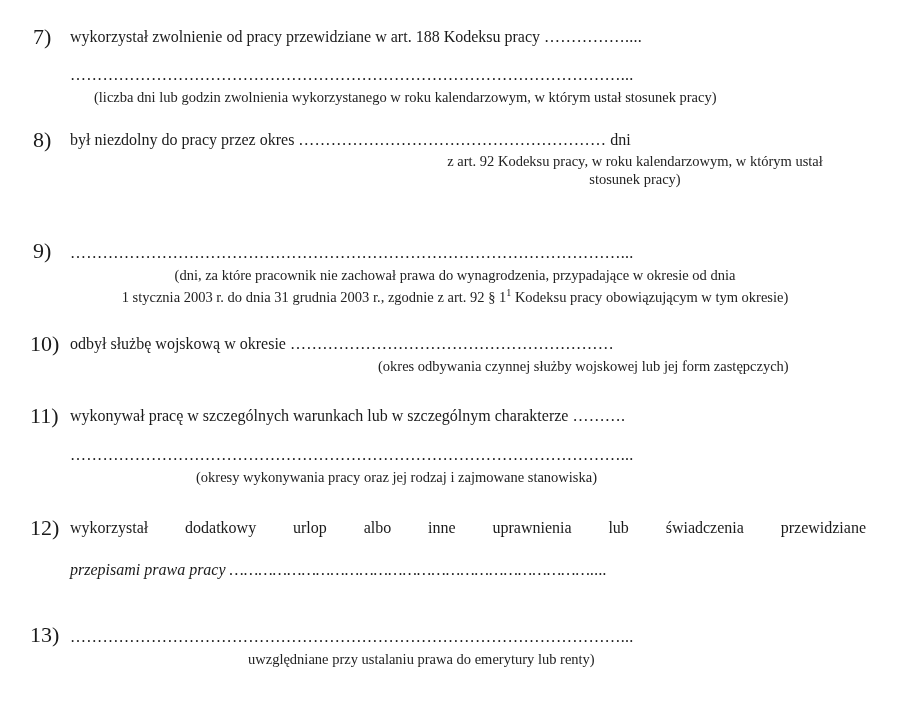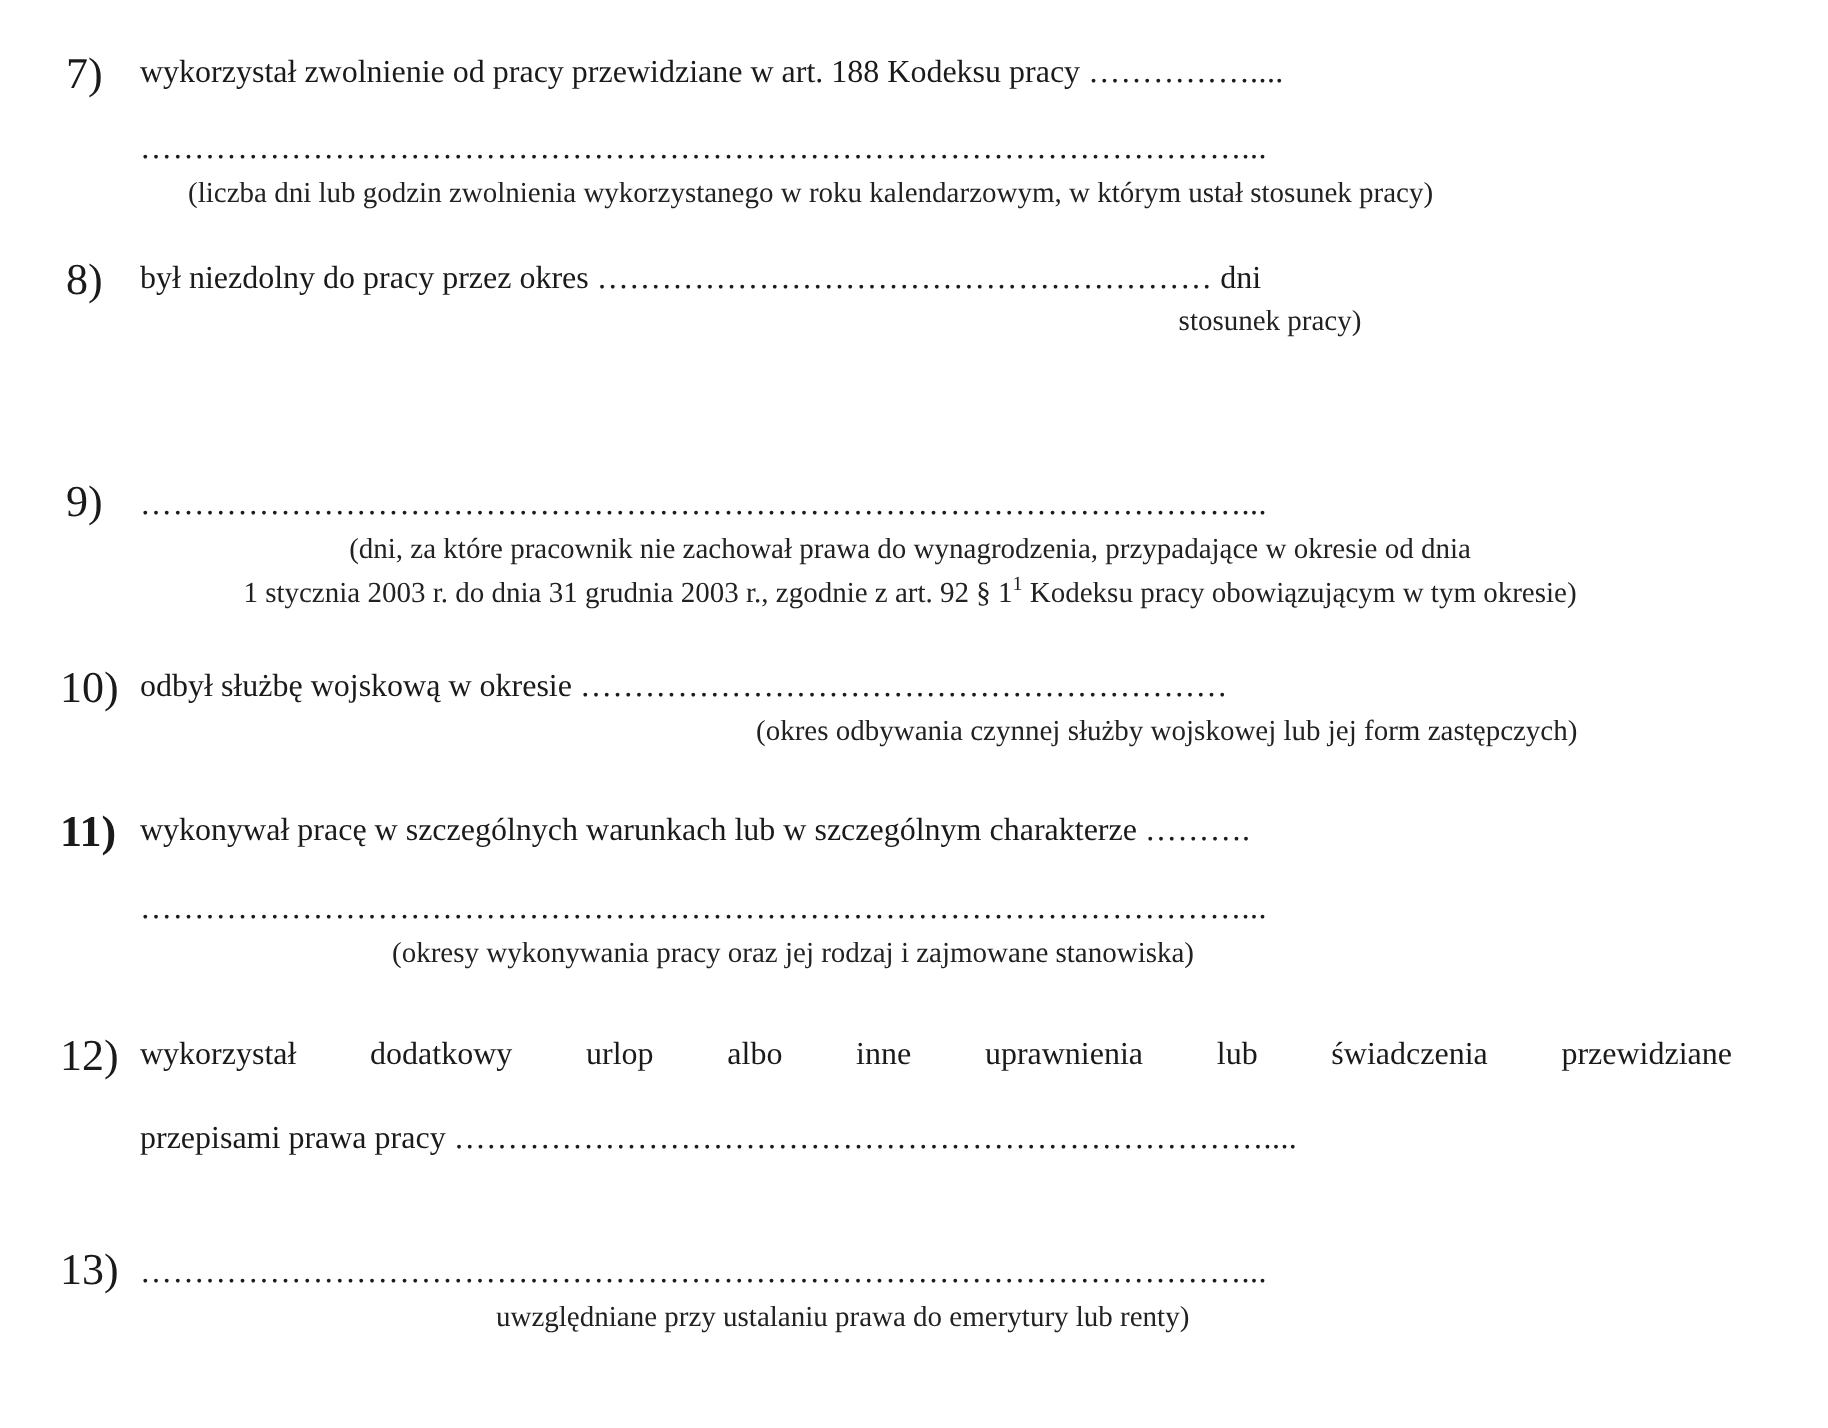--- a/index.html
+++ b/index.html
@@ -27,20 +27,21 @@
 </div>
 
 <div>
   <span class="num" style="left:33px;top:127px;">8)</span>
   <div class="abs main" style="left:70px;top:127px;">
     <span>był niezdolny do pracy przez okres</span>
     <span class="dots">…………………………………………………</span>
     <span>dni</span>
   </div>
   <div class="abs note c" style="left:406px;top:152px;width:458px;">
+    <div>z art. 92 Kodeksu pracy, w roku kalendarzowym, w którym ustał</div>
     <div>stosunek pracy)</div>
   </div>
 </div>
 
 <div>
   <span class="num" style="left:33px;top:238px;">9)</span>
   <div class="abs main dots" style="left:70px;top:240px;width:796px;overflow:hidden;">…………………………………………………………………………………………...</div>
   <div class="abs note c" style="left:40px;top:266px;width:830px;">
     <div>(dni, za które pracownik nie zachował prawa do wynagrodzenia, przypadające w okresie od dnia</div>
     <div><span>1 stycznia 2003 r. do dnia 31 grudnia 2003 r., zgodnie z art. 92 § 1</span><sup>1</sup><span> Kodeksu pracy obowiązującym w tym okresie)</span></div>
@@ -50,33 +51,33 @@
 <div>
   <span class="num" style="left:30px;top:331px;">10)</span>
   <div class="abs main" style="left:70px;top:331px;">
     <span>odbył służbę wojskową w okresie</span>
     <span class="dots">……………………………………………………</span>
   </div>
   <div class="abs note" style="left:378px;top:357px;">(okres odbywania czynnej służby wojskowej lub jej form zastępczych)</div>
 </div>
 
 <div>
-  <span class="num" style="left:30px;top:403px;font-weight:bold;">11)</span>
+  <span class="num" style="left:30px;top:403px;">11)</span>
   <div class="abs main" style="left:70px;top:403px;">
     <span>wykonywał pracę w szczególnych warunkach lub w szczególnym charakterze</span>
     <span class="dots">……….</span>
   </div>
   <div class="abs main dots" style="left:70px;top:442px;width:796px;overflow:hidden;">…………………………………………………………………………………………...</div>
   <div class="abs note" style="left:196px;top:468px;">(okresy wykonywania pracy oraz jej rodzaj i zajmowane stanowiska)</div>
 </div>
 
 <div>
   <span class="num" style="left:30px;top:515px;">12)</span>
   <div class="abs main" style="left:70px;top:515px;width:796px;text-align:justify;text-align-last:justify;white-space:normal;">wykorzystał dodatkowy urlop albo inne uprawnienia lub świadczenia przewidziane</div>
-  <div class="abs main" style="left:70px;top:557px;">
+  <div class="abs main" style="left:70px;top:557px;font-style:italic;">
     <span>przepisami prawa pracy</span>
     <span class="dots">…………………………………………………………………....</span>
   </div>
 </div>
 
 <div>
   <span class="num" style="left:30px;top:622px;">13)</span>
   <div class="abs main dots" style="left:70px;top:624px;width:796px;overflow:hidden;">…………………………………………………………………………………………...</div>
   <div class="abs note" style="left:226px;top:650px;">
     <div style="padding-left:22px;">uwzględniane przy ustalaniu prawa do emerytury lub renty)</div>

